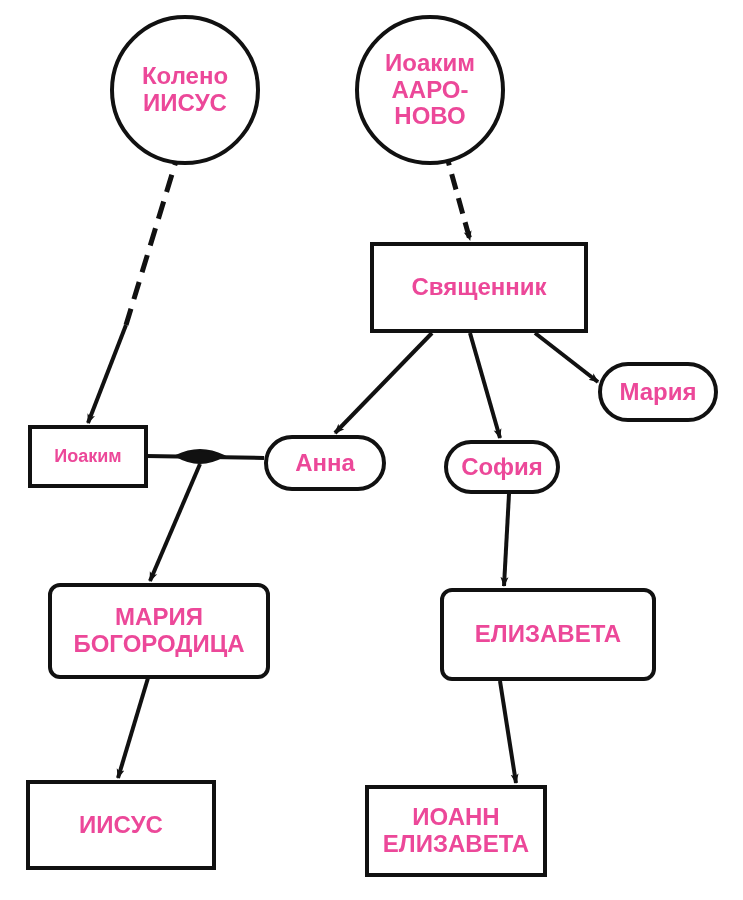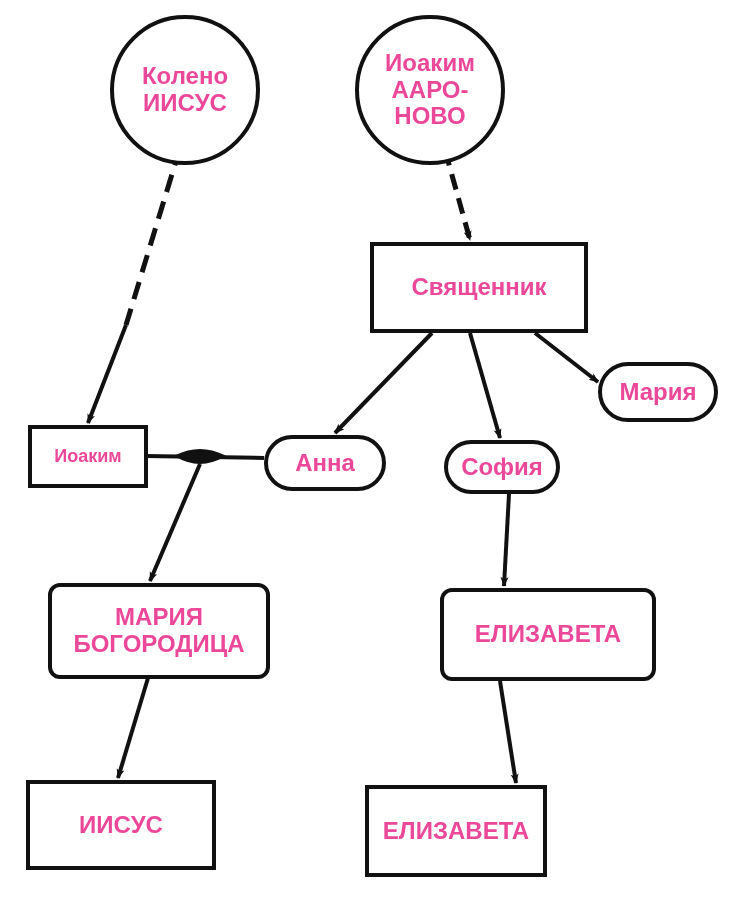--- a/index.html
+++ b/index.html
@@ -96,15 +96,16 @@
 </div>
 
 <div class="node rect f24" style="left:26px; top:780px; width:190px; height:90px;">
   <div>
     <span>ИИСУС</span>
   </div>
 </div>
 
 <div class="node rect f24" style="left:365px; top:785px; width:182px; height:92px;">
   <div>
+    <span>ИОАНН</span>
     <span>ЕЛИЗАВЕТА</span>
   </div>
 </div>
 
 </body></html>

